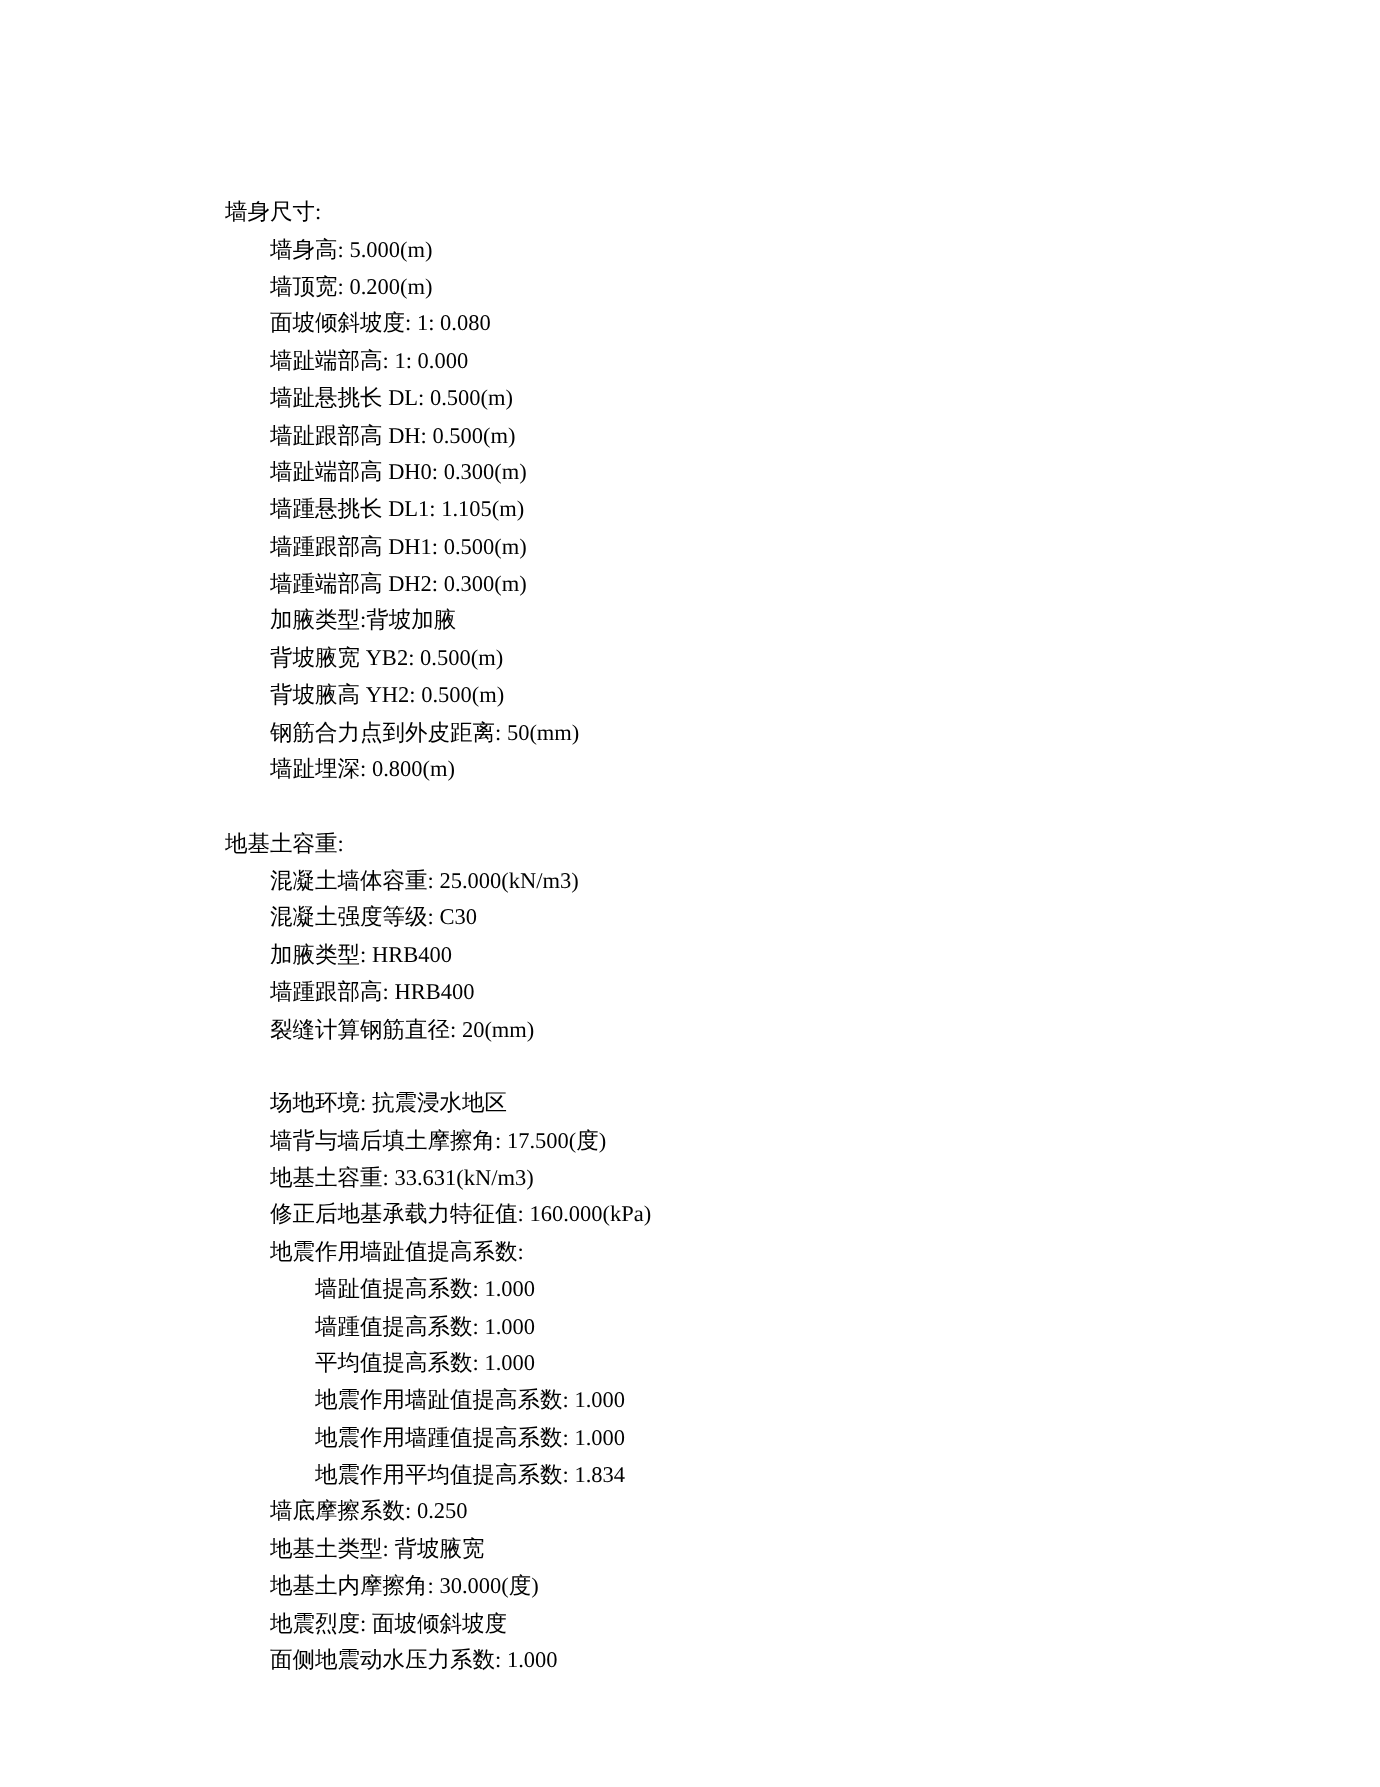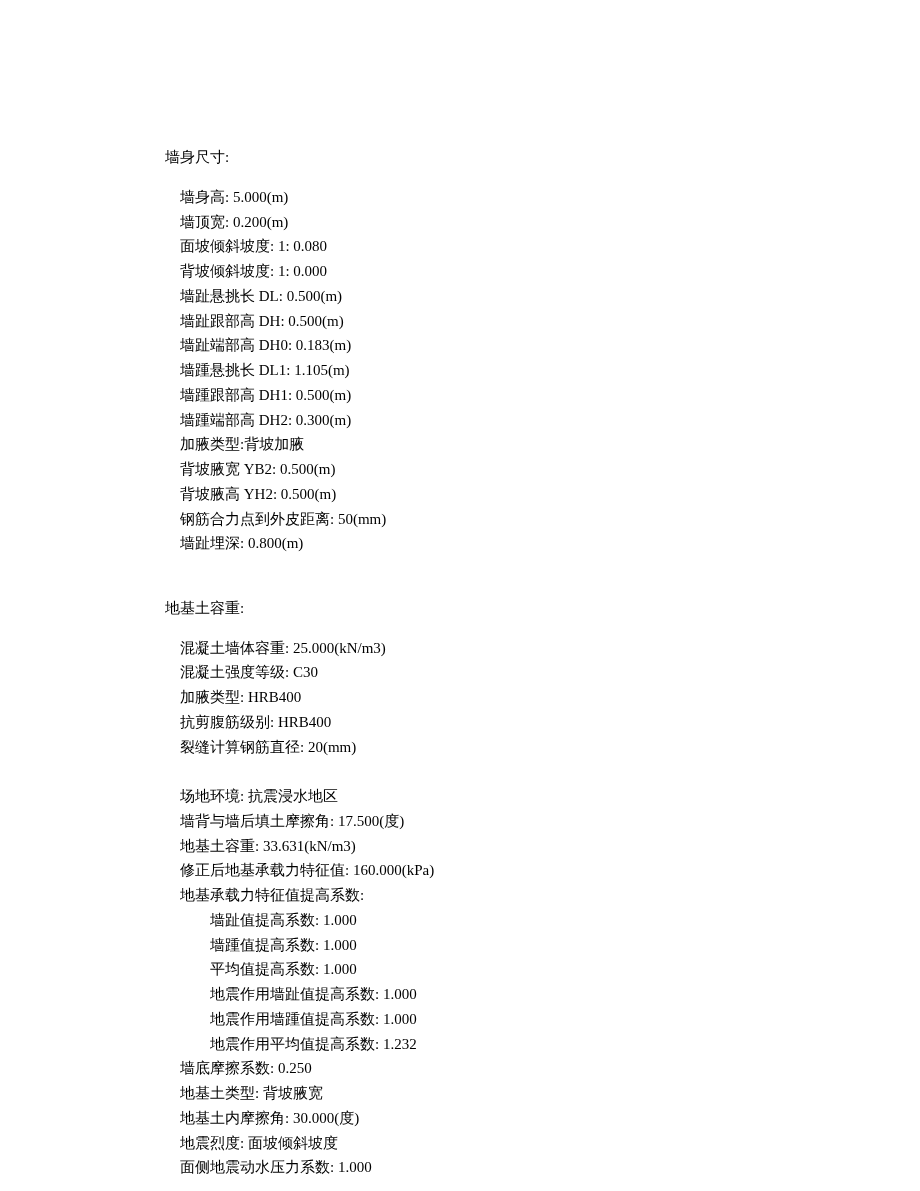--- a/index.html
+++ b/index.html
@@ -7,21 +7,21 @@
       font-size: 15px;
       line-height: 1.65;
       color: #000;
       background: #fff;
       margin: 0;
       padding: 130px 150px 60px 150px;
       width: 920px;
       box-sizing: border-box;
     }
     .section-title {
-      margin: 15px;
+      margin: 0;
       padding: 0;
     }
     .indent-1 {
       padding-left: 2em;
     }
     .indent-2 {
       padding-left: 4em;
     }
     .line {
       white-space: nowrap;
@@ -30,54 +30,54 @@
       height: 1.65em;
     }
   </style>
 </head>
 <body>
 
 <div class="section-title line">墙身尺寸:</div>
 <div class="indent-1 line">墙身高: 5.000(m)</div>
 <div class="indent-1 line">墙顶宽: 0.200(m)</div>
 <div class="indent-1 line">面坡倾斜坡度: 1: 0.080</div>
-<div class="indent-1 line">背坡倾斜坡度: 1: 0.000</div>
+<div class="indent-1 line">墙趾端部高: 1: 0.000</div>
 <div class="indent-1 line">墙趾悬挑长 DL: 0.500(m)</div>
 <div class="indent-1 line">墙趾跟部高 DH: 0.500(m)</div>
-<div class="indent-1 line">墙趾端部高 DH0: 0.183(m)</div>
+<div class="indent-1 line">墙趾端部高 DH0: 0.300(m)</div>
 <div class="indent-1 line">墙踵悬挑长 DL1: 1.105(m)</div>
 <div class="indent-1 line">墙踵跟部高 DH1: 0.500(m)</div>
 <div class="indent-1 line">墙踵端部高 DH2: 0.300(m)</div>
 <div class="indent-1 line">加腋类型:背坡加腋</div>
 <div class="indent-1 line">背坡腋宽 YB2: 0.500(m)</div>
 <div class="indent-1 line">背坡腋高 YH2: 0.500(m)</div>
 <div class="indent-1 line">钢筋合力点到外皮距离: 50(mm)</div>
 <div class="indent-1 line">墙趾埋深: 0.800(m)</div>
 
 <div class="spacer"></div>
 
 <div class="section-title line">地基土容重:</div>
 <div class="indent-1 line">混凝土墙体容重: 25.000(kN/m3)</div>
 <div class="indent-1 line">混凝土强度等级: C30</div>
 <div class="indent-1 line">加腋类型: HRB400</div>
-<div class="indent-1 line">抗剪腹筋级别: HRB400</div>
+<div class="indent-1 line">墙踵跟部高: HRB400</div>
 <div class="indent-1 line">裂缝计算钢筋直径: 20(mm)</div>
 
 <div class="spacer"></div>
 
 <div class="indent-1 line">场地环境: 抗震浸水地区</div>
 <div class="indent-1 line">墙背与墙后填土摩擦角: 17.500(度)</div>
 <div class="indent-1 line">地基土容重: 33.631(kN/m3)</div>
 <div class="indent-1 line">修正后地基承载力特征值: 160.000(kPa)</div>
-<div class="indent-1 line">地基承载力特征值提高系数:</div>
+<div class="indent-1 line">地震作用墙趾值提高系数:</div>
 
 <div class="indent-2 line">墙趾值提高系数: 1.000</div>
 <div class="indent-2 line">墙踵值提高系数: 1.000</div>
 <div class="indent-2 line">平均值提高系数: 1.000</div>
 <div class="indent-2 line">地震作用墙趾值提高系数: 1.000</div>
 <div class="indent-2 line">地震作用墙踵值提高系数: 1.000</div>
-<div class="indent-2 line">地震作用平均值提高系数: 1.232</div>
+<div class="indent-2 line">地震作用平均值提高系数: 1.834</div>
 
 <div class="indent-1 line">墙底摩擦系数: 0.250</div>
 <div class="indent-1 line">地基土类型: 背坡腋宽</div>
 <div class="indent-1 line">地基土内摩擦角: 30.000(度)</div>
 <div class="indent-1 line">地震烈度: 面坡倾斜坡度</div>
 <div class="indent-1 line">面侧地震动水压力系数: 1.000</div>
 
 </body></html>

